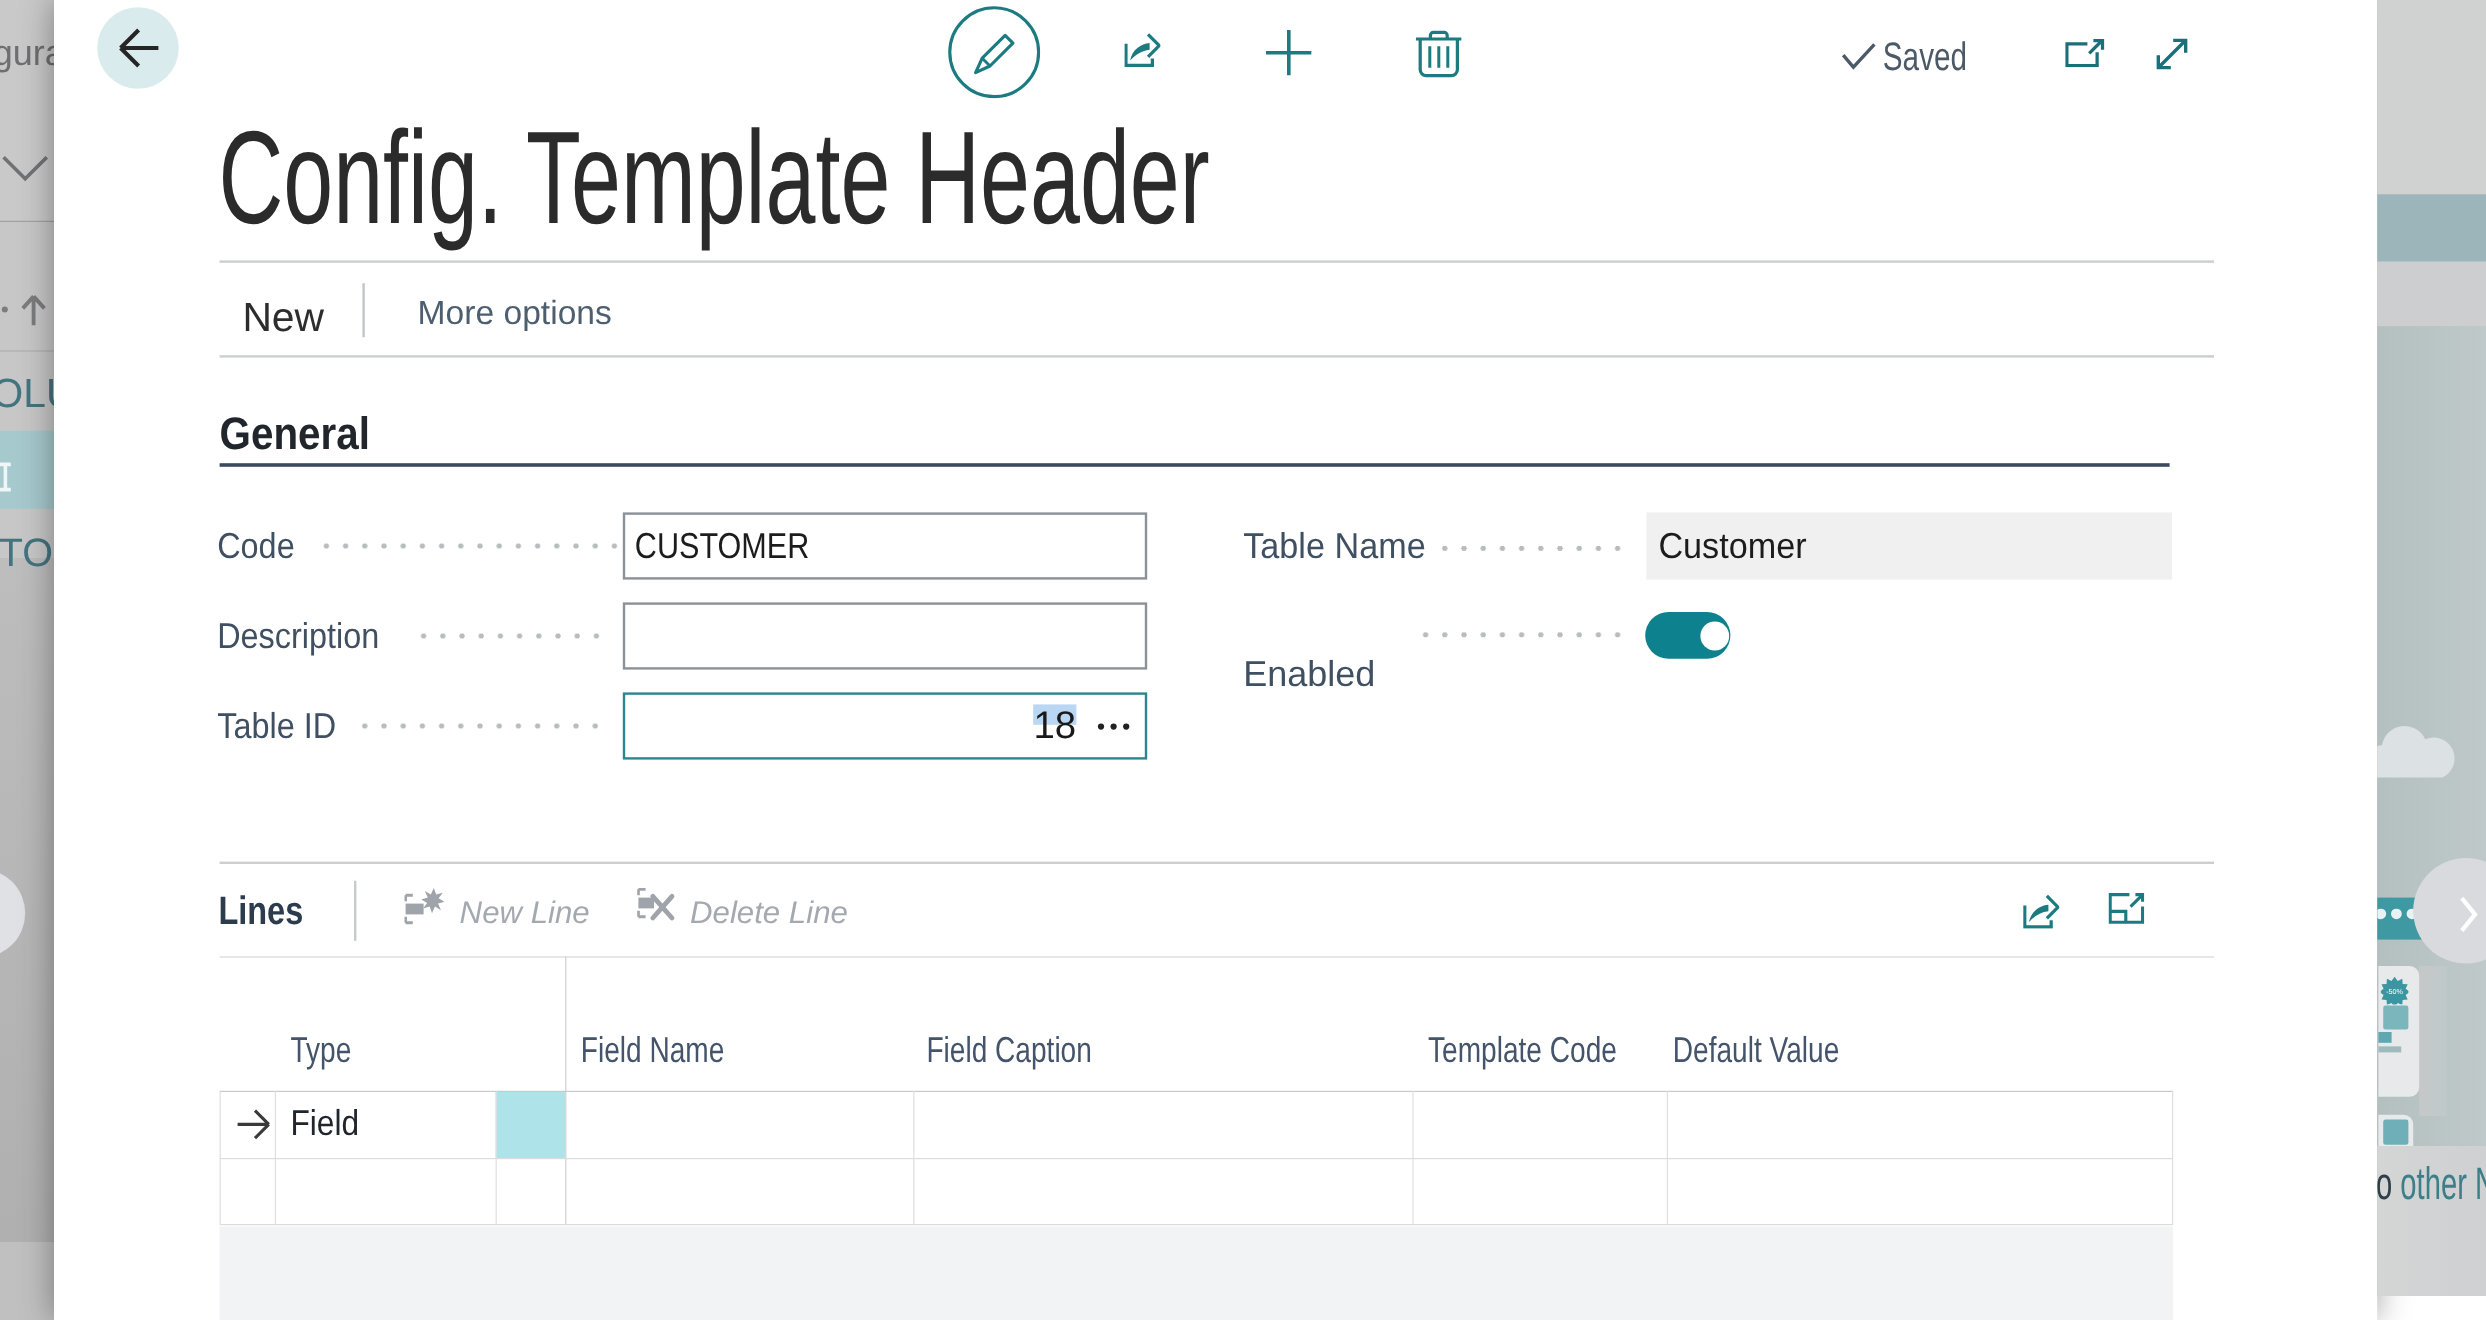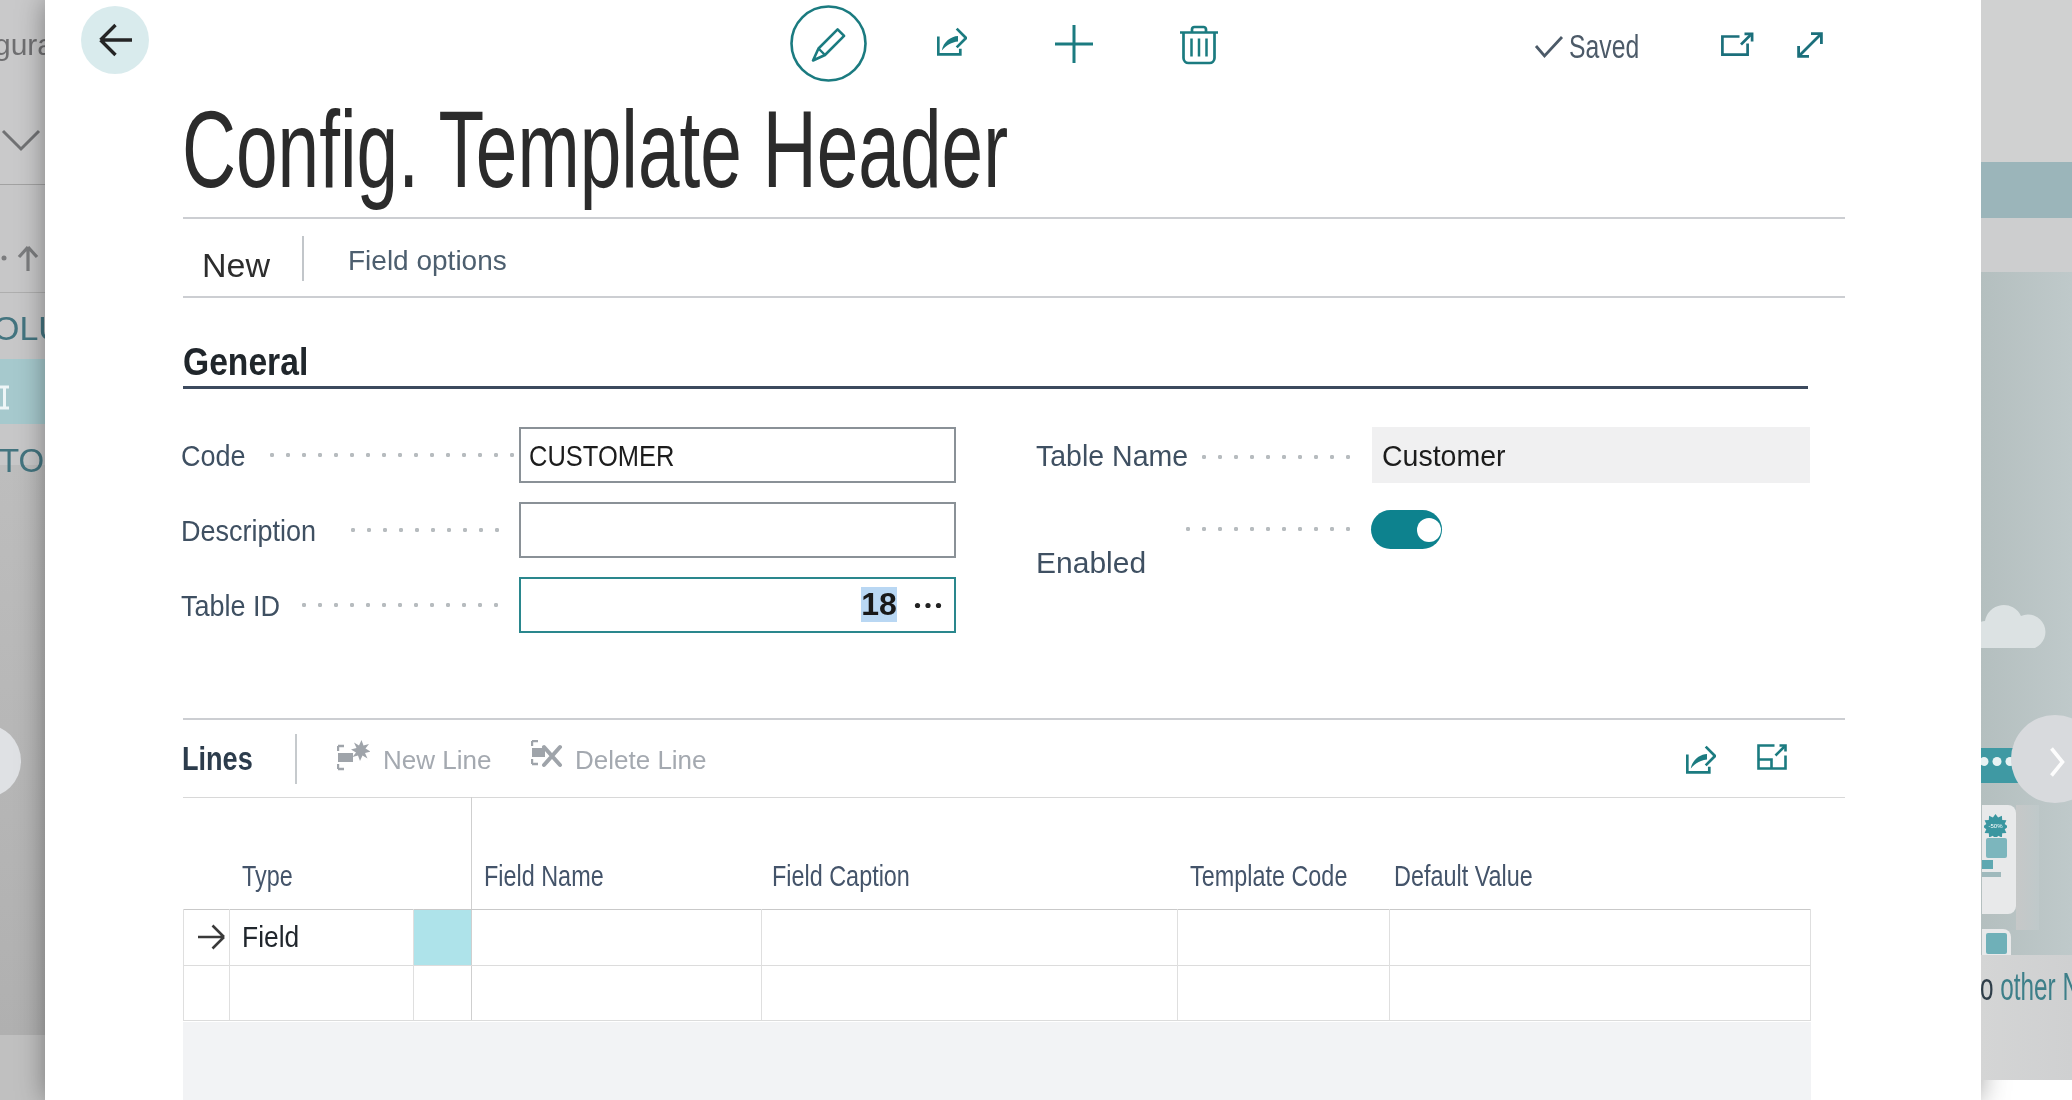--- a/index.html
+++ b/index.html
@@ -36,29 +36,29 @@
 
   .flabel { position:absolute; font-size:30px; color:#3f5062; transform:scaleX(0.9); }
   .dots { position:absolute; height:4px;
      background-image:radial-gradient(circle, #b7bcbf 2px, rgba(0,0,0,0) 2.3px);
      background-size:16px 4px; background-repeat:repeat-x; }
 
   .inp { position:absolute; left:474px; width:437px; height:56px; border:2px solid #8a9197; background:#fff; }
   .itxt { position:absolute; font-size:30px; color:#1c1c1c; transform-origin:0 0; white-space:nowrap; line-height:1; }
   #tidinp { border:2px solid #2a878d; }
   #tname { position:absolute; left:1327px; top:427px; width:438px; height:56px; background:#f0f0f1; }
-  #sel18 { position:absolute; left:816px; top:587px; width:36px; height:35px; background:#b9d7f3;
-     font-size:32px; color:#191919; text-align:center; line-height:35px;font-weight:bold; }
+  #sel18 { position:absolute; left:816px; top:587px; width:36px; height:17px; background:#b9d7f3;
+     font-size:32px; color:#191919; text-align:center; line-height:35px; }
 
   #toggle { position:absolute; left:1326px; top:510px; width:71px; height:39px; border-radius:20px; background:#0d828e; }
   #knob { position:absolute; left:46px; top:8px; width:24px; height:24px; border-radius:50%; background:#fff; }
 
   #linestxt { left:137px; top:742px; font-size:33px; font-weight:bold; color:#2c3c4c; transform:scaleX(0.82); }
   #linesdiv { left:250px; top:734px; width:2px; height:50px; background:#c6cacd; }
-  .graybtn { position:absolute; top:747px; font-size:26px; color:#a4a9b0; line-height:1; }
+  .graybtn { position:absolute; top:747px; font-size:26px; color:#a4a9b0; line-height:1;font-style:italic; }
 
   
   .vline { position:absolute; width:1px; background:#dfdfdf; }
   .thead { position:absolute; top:859px; font-size:30px; color:#44546a; transform:scaleX(0.78); transform-origin:0 0; white-space:nowrap; }
   .cellline { position:absolute; height:1px; background:#dcdcdc; }
   #tealcell { position:absolute; left:368px; top:910px; width:58px; height:55px; background:#aee3ea; }
   #fieldtxt { position:absolute; left:197px; top:922px; font-size:30px; color:#20262c; transform:scaleX(0.88); }
   #footer { position:absolute; left:138px; top:1022px; width:1628px; height:78px; background:#f2f3f5; }
 
   
@@ -133,21 +133,21 @@
     </svg>
     <svg class="abs" style="left:1750px;top:30px" width="30" height="30" viewBox="0 0 30 30">
       <path d="M4 26 L26 4 M16 3.6 h10.4 v10.4 M14 26.4 H3.6 V16" fill="none" stroke="#1b6f7b" stroke-width="2.8"></path>
     </svg>
 
     <div id="title" class="abs sx">Config. Template Header</div>
 
     <div class="hline" style="left:138px;top:217px;width:1662px;"></div>
     <div id="newtxt" class="abs sx">New</div>
     <div id="actdiv" class="abs"></div>
-    <div id="moretxt" class="abs sx">Field options</div>
+    <div id="moretxt" class="abs sx">More options</div>
     <div class="hline" style="left:138px;top:296px;width:1662px;"></div>
 
     <div id="gentxt" class="abs sx">General</div>
     <div id="genrule" class="abs"></div>
 
     <div class="flabel sx" style="left:136px;top:441px;">Code</div>
     <div class="dots" style="left:219px;top:453px;width:251px;"></div>
     <div class="inp" style="top:427px;"></div>
     <div class="itxt" style="left:484px;top:441px;transform:scaleX(0.85);">CUSTOMER</div>
 

